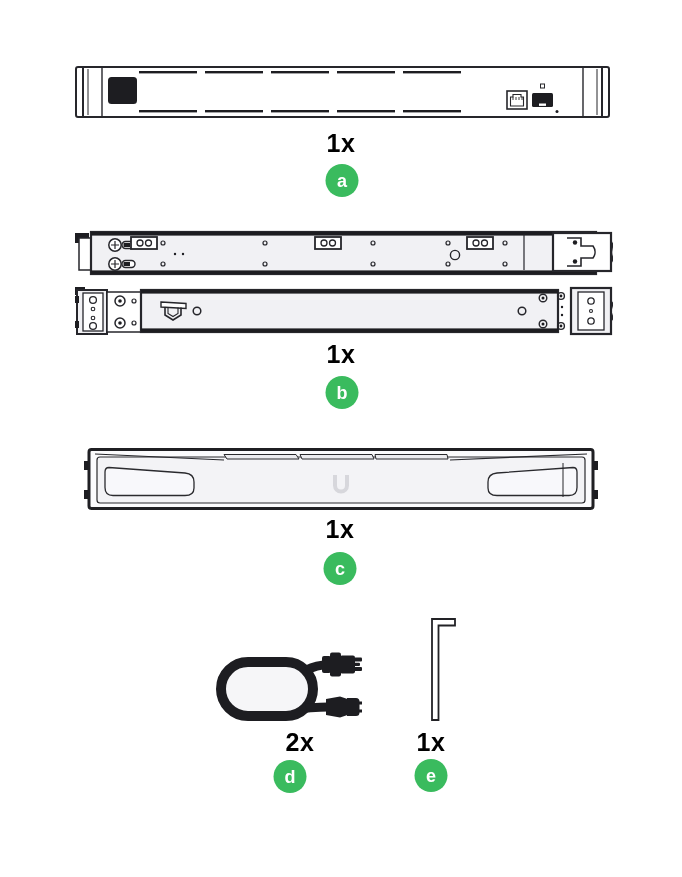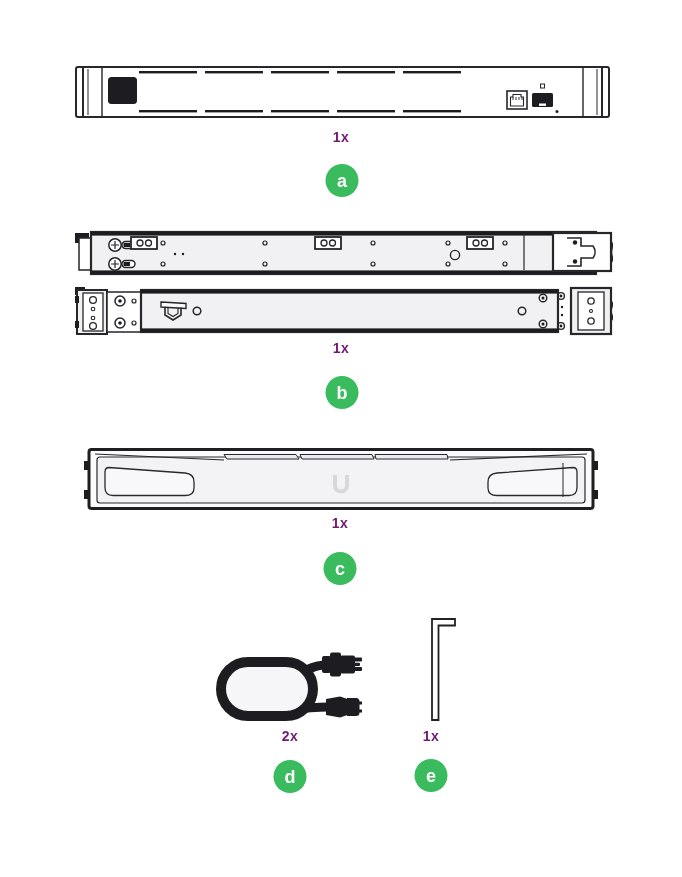--- a/index.html
+++ b/index.html
@@ -3,21 +3,21 @@
 <meta charset="utf-8">
 <style>
   html,body{margin:0;padding:0;background:#fff;}
   .page{
     position:relative;width:682px;height:877px;background:#ffffff;
     font-family:"Liberation Sans",sans-serif;overflow:hidden;
   }
   .illus{position:absolute;display:block;}
   .qty{
     position:absolute;transform:translateX(-50%);
-    font-size:14px;font-weight:700;color:#701a75;letter-spacing:0.5px;
+    font-size:25px;font-weight:700;color:#000000;letter-spacing:0.5px;
     white-space:nowrap;
   }
   .badge{
     position:absolute;transform:translateX(-50%);
     width:33px;height:33px;border-radius:50%;
     display:flex;align-items:center;justify-content:center;
     color:#ffffff;font-size:18px;font-weight:700;line-height:1;
   }
   svg .ln{stroke:#26262b;fill:none;}
   svg .fillw{fill:#ffffff;stroke:#26262b;}
@@ -218,21 +218,21 @@
       <rect x="140" y="18.7" width="6" height="3.4" rx="1"></rect>
     </g>
 
     <g class="dark">
       <path d="M112 55 l14 -2.5 9 3 v15 l-9 3 -14 -2.5 z"></path>
       <path d="M133 54 h9 a3.5 3.5 0 0 1 3.5 3.5 v11 a3.5 3.5 0 0 1 -3.5 3.5 h-9 z"></path>
       <rect x="145" y="57.5" width="3" height="3"></rect>
       <rect x="145" y="65.5" width="3" height="3"></rect>
     </g>
   </svg>
-  <div class="qty" style="left:290px;top:728px">2x</div>
+  <div class="qty" style="left:300px;top:728px">2x</div>
   <div class="badge" style="left: 290px; top: 760px; background: rgb(58, 187, 94);">d</div>
 
   <svg class="illus" style="left:425px;top:617px" width="34" height="106" viewBox="0 0 34 106">
     <path d="M7 2 H30 V8.5 H13.5 V103 H7 Z" fill="#ffffff" stroke="#222226" stroke-width="1.8" stroke-linejoin="miter"></path>
   </svg>
   <div class="qty" style="left:431px;top:728px">1x</div>
   <div class="badge" style="left: 431px; top: 759px; background: rgb(58, 187, 94);">e</div>
 
 </div>
 

